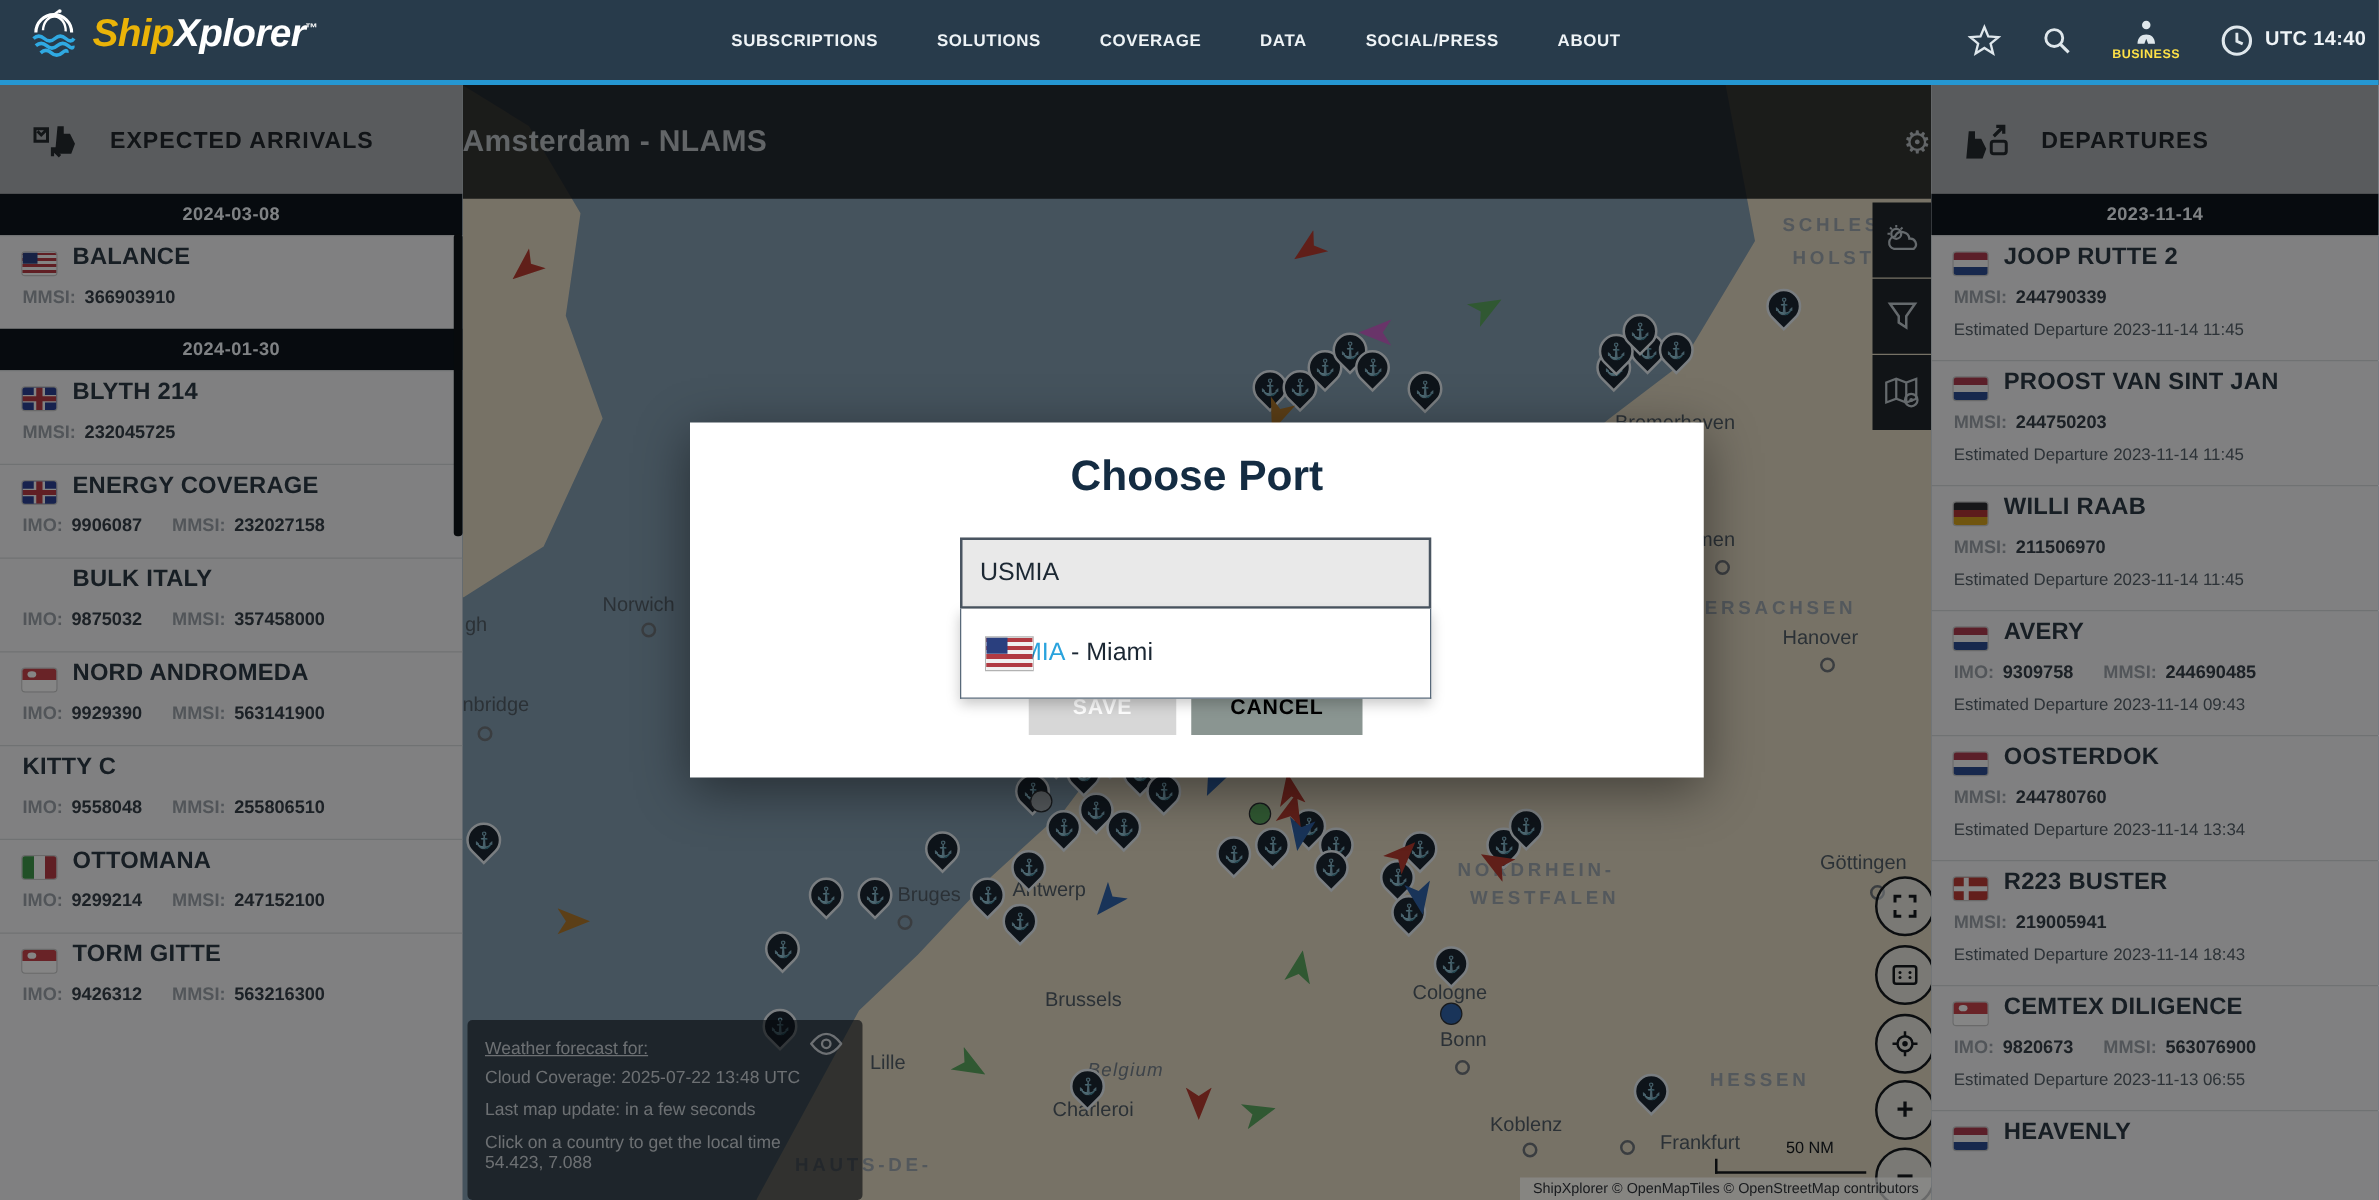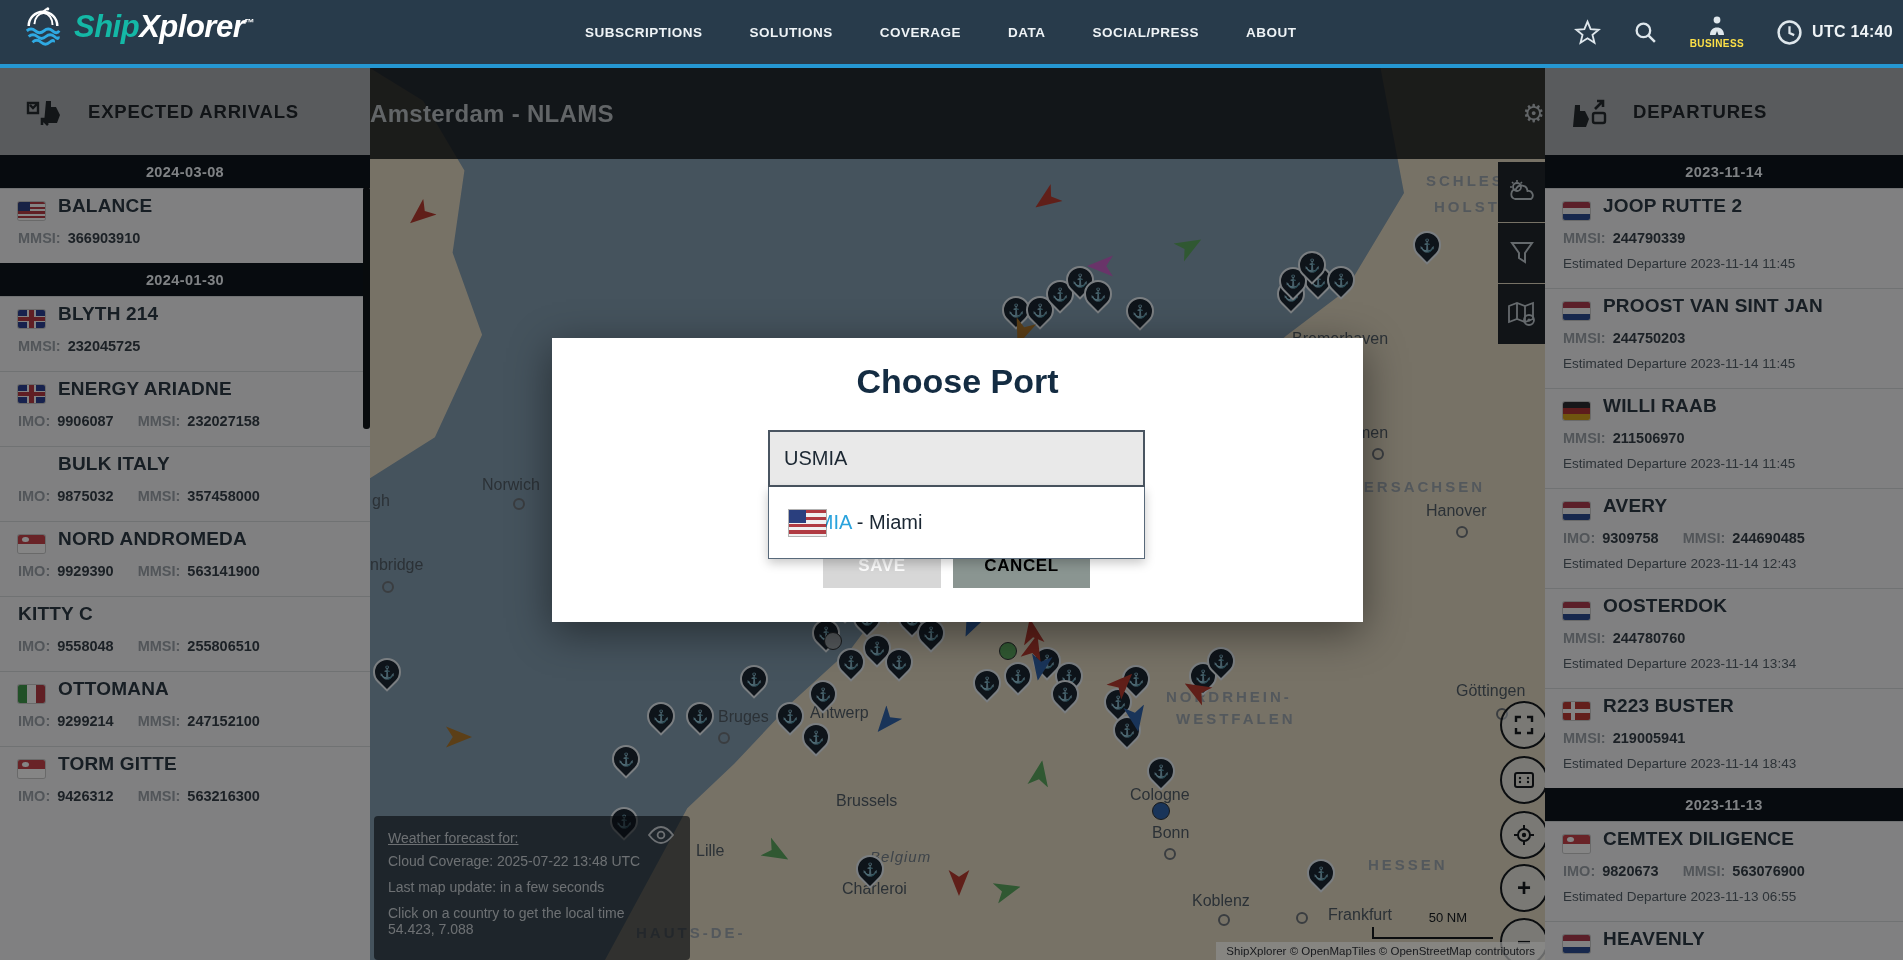--- a/index.html
+++ b/index.html
@@ -3,21 +3,21 @@
 <meta charset="utf-8">
 <style>
   html,body{margin:0;padding:0;background:#0b0e11;}
   .stage{position:relative;width:1903px;height:960px;overflow:hidden;
          font-family:"Liberation Sans",sans-serif;background:#7e97a9;}
   
   .navbar{position:absolute;left:0;top:0;width:100%;height:64px;background:#283b4b;z-index:45;}
   .nav-accent{position:absolute;left:0;top:64px;width:100%;height:4px;background:#2597d2;z-index:45;}
   .brand{position:absolute;left:22px;top:6px;display:flex;align-items:center;gap:10px;}
   .brand-name{font-style:italic;font-weight:bold;font-size:31px;letter-spacing:-.5px;color:#fff;}
-  .brand-ship{color:#14b8a6;}
+  .brand-ship{color:#eab308;}
   .brand-tm{font-size:10px;vertical-align:super;color:#fff;font-style:normal;}
   .nav-items{position:absolute;left:585px;top:0;height:64px;display:flex;align-items:center;gap:47px;}
   .nav-item{color:#eef3f6;font-size:13.5px;font-weight:bold;letter-spacing:.5px;cursor:pointer;}
   .nav-right{position:absolute;right:10px;top:0;height:64px;display:flex;align-items:center;gap:32px;}
   .nav-user{display:flex;flex-direction:column;align-items:center;gap:2px;color:#fde047;}
   .nav-user span{font-size:10px;font-weight:bold;letter-spacing:.4px;}
   .nav-clock{display:flex;align-items:center;gap:9px;color:#eef3f6;}
   .nav-clock span{font-size:16px;font-weight:bold;letter-spacing:.3px;}
   
   .panel{position:absolute;top:68px;height:892px;background:#e9eaeb;overflow:hidden;z-index:10;}
@@ -183,21 +183,21 @@
           <div class="ship-name" style="left: 58px;">BLYTH 214</div>
           <div class="ship-fields"><span class="lab">MMSI:</span><span class="val">232045725</span></div>
         </div>
         <div class="ship-row h75">
           <span class="flag" style="position: absolute; background: rgb(42, 63, 142);">
             <i class="sub" style="position:absolute;left:0;top:31%;width:100%;height:38%;background:#ededed;"></i>
             <i class="sub" style="position:absolute;left:34%;top:0;width:32%;height:100%;background:#ededed;"></i>
             <i class="sub" style="position:absolute;left:0;top:40%;width:100%;height:20%;background:#b03a42;"></i>
             <i class="sub" style="position:absolute;left:41%;top:0;width:18%;height:100%;background:#b03a42;"></i>
           </span>
-          <div class="ship-name" style="left: 58px;">ENERGY ARIADNE</div>
+          <div class="ship-name" style="left: 58px;">ENERGY COVERAGE</div>
           <div class="ship-fields"><span class="lab">IMO:</span><span class="val">9906087</span><span class="lab">MMSI:</span><span class="val">232027158</span></div>
         </div>
         <div class="ship-row h75">
           <span class="flag" style="position: absolute; background: transparent; box-shadow: none;"></span>
           <div class="ship-name" style="left: 58px;">BULK ITALY</div>
           <div class="ship-fields"><span class="lab">IMO:</span><span class="val">9875032</span><span class="lab">MMSI:</span><span class="val">357458000</span></div>
         </div>
         <div class="ship-row h75">
           <span class="flag" style="position: absolute; background: linear-gradient(rgb(192, 64, 72) 0px, rgb(192, 64, 72) 50%, rgb(242, 242, 242) 50%);">
             <i class="sub" style="position:absolute;left:14%;top:10%;width:26%;height:30%;border-radius:50%;background:#f2f2f2;"></i>
@@ -527,38 +527,37 @@
         <div class="ship-row h100">
           <span class="flag" style="position: absolute; background: linear-gradient(rgb(42, 42, 46) 0px, rgb(42, 42, 46) 33%, rgb(170, 52, 52) 33%, rgb(170, 52, 52) 66%, rgb(204, 156, 28) 66%);"></span>
           <div class="ship-name" style="left: 58px;">WILLI RAAB</div>
           <div class="ship-fields"><span class="lab">MMSI:</span><span class="val">211506970</span></div>
           <div class="ship-dep">Estimated Departure 2023-11-14 11:45</div>
         </div>
         <div class="ship-row h100">
           <span class="flag" style="position: absolute; background: linear-gradient(rgb(166, 58, 76) 0px, rgb(166, 58, 76) 33%, rgb(237, 237, 237) 33%, rgb(237, 237, 237) 66%, rgb(42, 74, 140) 66%);"></span>
           <div class="ship-name" style="left: 58px;">AVERY</div>
           <div class="ship-fields"><span class="lab">IMO:</span><span class="val">9309758</span><span class="lab">MMSI:</span><span class="val">244690485</span></div>
-          <div class="ship-dep">Estimated Departure 2023-11-14 12:43</div>
+          <div class="ship-dep">Estimated Departure 2023-11-14 09:43</div>
         </div>
         <div class="ship-row h100">
           <span class="flag" style="position: absolute; background: linear-gradient(rgb(166, 58, 76) 0px, rgb(166, 58, 76) 33%, rgb(237, 237, 237) 33%, rgb(237, 237, 237) 66%, rgb(42, 74, 140) 66%);"></span>
           <div class="ship-name" style="left: 58px;">OOSTERDOK</div>
           <div class="ship-fields"><span class="lab">MMSI:</span><span class="val">244780760</span></div>
           <div class="ship-dep">Estimated Departure 2023-11-14 13:34</div>
         </div>
         <div class="ship-row h100">
           <span class="flag" style="position: absolute; background: rgb(180, 58, 52);">
             <i class="sub" style="position:absolute;left:0;top:38%;width:100%;height:24%;background:#f0f0f0;"></i>
             <i class="sub" style="position:absolute;left:28%;top:0;width:18%;height:100%;background:#f0f0f0;"></i>
           </span>
           <div class="ship-name" style="left: 58px;">R223 BUSTER</div>
           <div class="ship-fields"><span class="lab">MMSI:</span><span class="val">219005941</span></div>
           <div class="ship-dep">Estimated Departure 2023-11-14 18:43</div>
         </div>
-        <div class="date-bar">2023-11-13</div>
         <div class="ship-row h100">
           <span class="flag" style="position: absolute; background: linear-gradient(rgb(192, 64, 72) 0px, rgb(192, 64, 72) 50%, rgb(242, 242, 242) 50%);">
             <i class="sub" style="position:absolute;left:14%;top:10%;width:26%;height:30%;border-radius:50%;background:#f2f2f2;"></i>
           </span>
           <div class="ship-name" style="left: 58px;">CEMTEX DILIGENCE</div>
           <div class="ship-fields"><span class="lab">IMO:</span><span class="val">9820673</span><span class="lab">MMSI:</span><span class="val">563076900</span></div>
           <div class="ship-dep">Estimated Departure 2023-11-13 06:55</div>
         </div>
         <div class="ship-row h100">
           <span class="flag" style="position: absolute; background: linear-gradient(rgb(166, 58, 76) 0px, rgb(166, 58, 76) 33%, rgb(237, 237, 237) 33%, rgb(237, 237, 237) 66%, rgb(42, 74, 140) 66%);"></span>

